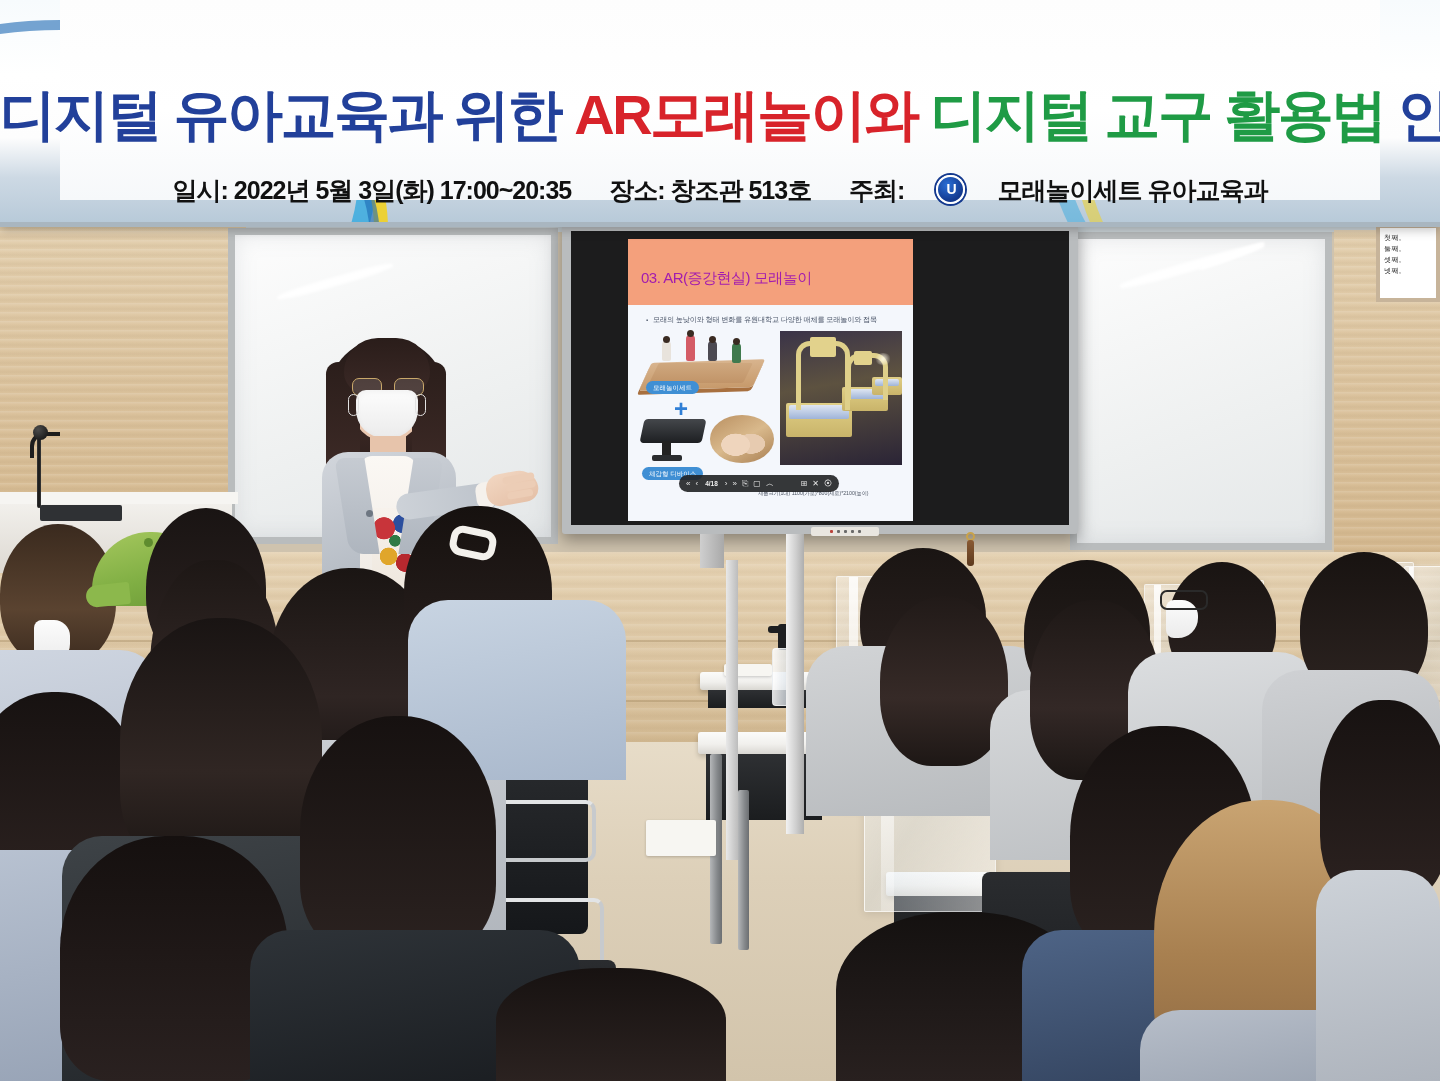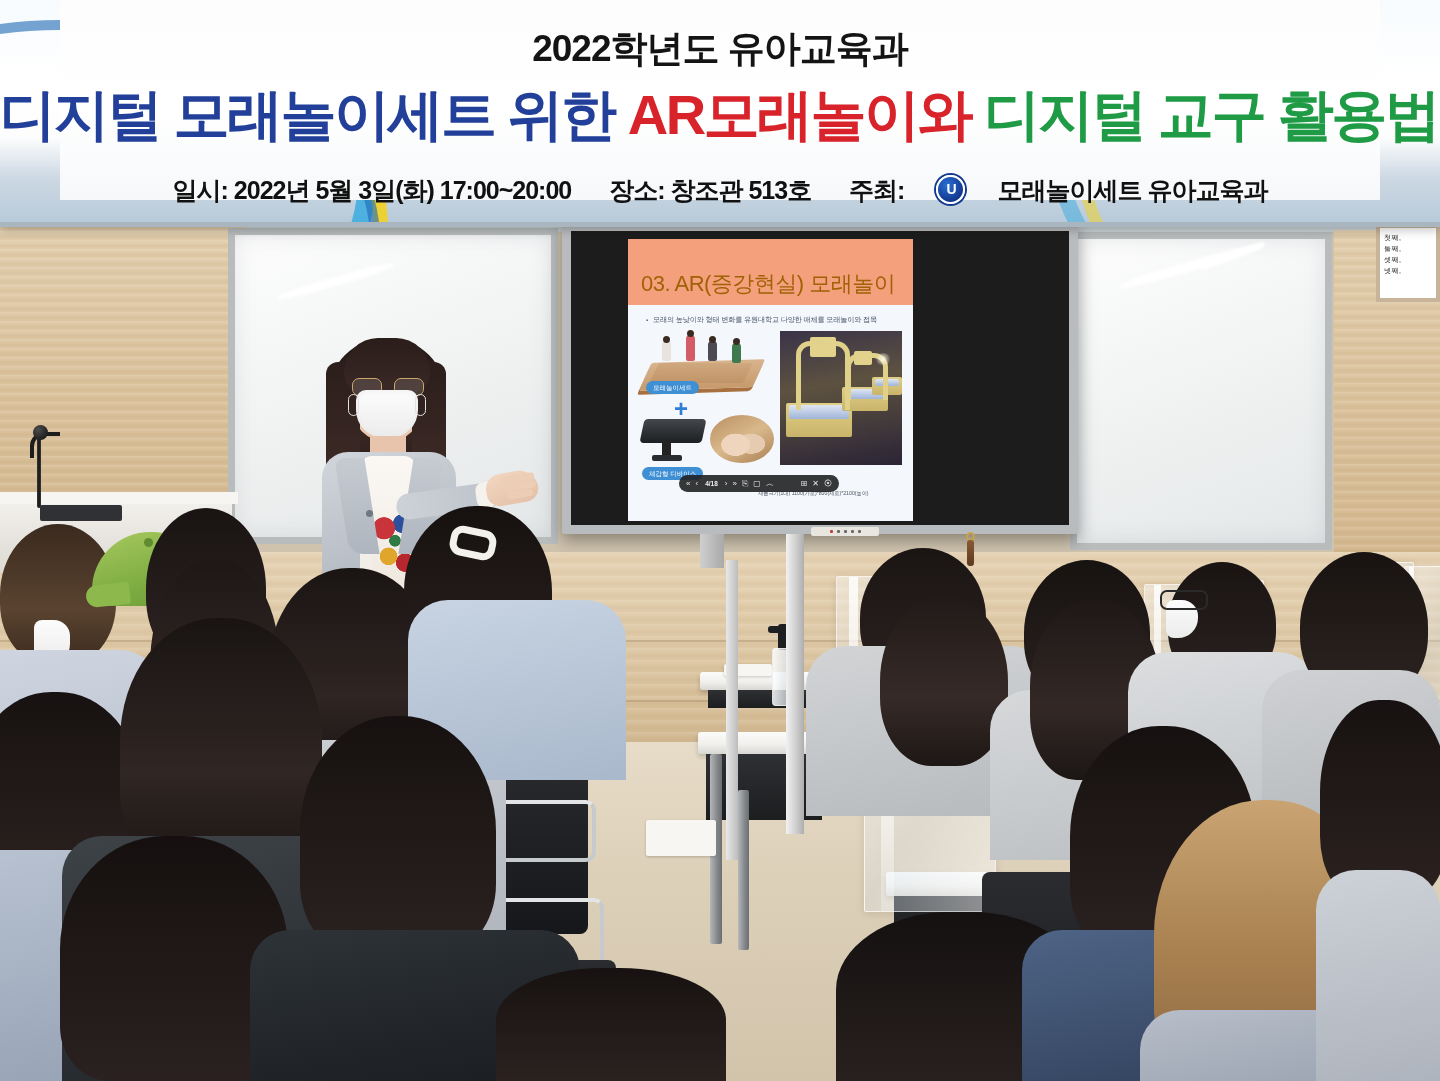--- a/index.html
+++ b/index.html
@@ -62,21 +62,21 @@
 
   
   .ac-unit{position:absolute;left:-10px;top:-12px;width:120px;height:190px;background:linear-gradient(115deg,#1b1d20,#303336 55%,#15171a);transform:skewX(-9deg) rotate(-3deg);border-radius:4px;box-shadow:2px 4px 10px rgba(0,0,0,.5);}
   .ac-edge{position:absolute;left:86px;top:-12px;width:16px;height:186px;background:linear-gradient(90deg,#6e7276,#3b3e41);transform:skewX(-9deg) rotate(-3deg);}
 
   
   .monitor{position:absolute;left:562px;top:222px;width:516px;height:312px;background:#1a1a1a;border:9px solid #b9bcbe;box-sizing:border-box;border-radius:3px;box-shadow:0 6px 16px rgba(0,0,0,.35);}
   .screen-black{position:absolute;inset:0;background:#1c1c1d;}
   .slide{position:absolute;left:57px;top:8px;width:285px;height:282px;background:#f4f7fc;overflow:hidden;}
   .slide-head{position:absolute;left:0;top:0;width:100%;height:66px;background:#f4a07c;}
-  .slide-title{position:absolute;left:13px;top:30px;font-size:22px;color:#a16207;letter-spacing:-.5px;font-weight:400;}
+  .slide-title{position:absolute;left:13px;top:30px;font-size:15px;color:#a21caf;letter-spacing:-.5px;font-weight:400;}
   .slide-bullet{position:absolute;left:18px;top:76px;right:8px;font-size:7.2px;color:#4a5568;letter-spacing:-.2px;white-space:nowrap;}
   .slide-bullet::before{content:"▪";margin-right:5px;font-size:6px;color:#5a6475;}
 
   .sandbox{position:absolute;left:18px;top:96px;width:115px;height:62px;}
   .sand-tray{position:absolute;left:0;top:26px;width:112px;height:28px;background:linear-gradient(180deg,#d8b48e,#c79a6b);transform:skewX(-26deg) rotate(-2deg);border-radius:3px;box-shadow:0 4px 0 #a8703f;}
   .sand-inner{position:absolute;left:8px;top:28px;width:94px;height:20px;background:linear-gradient(180deg,#cfa87f,#c19468);transform:skewX(-26deg);border-radius:2px;}
   .kid{position:absolute;width:9px;height:20px;border-radius:4px 4px 2px 2px;}
   .kid::after{content:"";position:absolute;left:1px;top:-5px;width:7px;height:7px;border-radius:50%;background:#3a2b22;}
 
   .plus-badge{position:absolute;left:46px;top:158px;font-size:24px;font-weight:900;color:#2f7fd6;line-height:1;}
@@ -286,26 +286,25 @@
   <div class="ac-unit"></div>
   <div class="ac-edge"></div>
 
   <div class="banner">
     <div class="swoosh sw1"></div>
     <div class="swoosh sw2"></div>
     <div class="swoosh sw3"></div>
     <div class="swoosh sw4"></div>
     <div class="swoosh sw5"></div>
     <div class="banner-mask"></div>
-    <div class="b-line1">2022학년도  유아교육과</div>
     <div class="b-title">
-      <span class="t-blue">디지털 모래놀이세트 위한 </span><span class="t-red">AR모래놀이와</span><span class="t-green"> 디지털 교구 활용법</span><span class="t-blue"> 안내 특강</span>
+      <span class="t-blue">디지털 유아교육과 위한 </span><span class="t-red">AR모래놀이와</span><span class="t-green"> 디지털 교구 활용법</span><span class="t-blue"> 안내 특강</span>
     </div>
     <div class="b-info">
-      <span>일시: 2022년 5월 3일(화) 17:00~20:00</span>
+      <span>일시: 2022년 5월 3일(화) 17:00~20:35</span>
       <span>장소: 창조관 513호</span>
       <span>주최:</span><span class="uni-logo"></span><span>모래놀이세트 유아교육과</span>
     </div>
   </div>
 
   <div class="presenter">
     <div class="p-hair-back"></div>
     <div class="p-face"></div>
     <div class="p-hair-side p-hs-l"></div>
     <div class="p-hair-side p-hs-r"></div>

